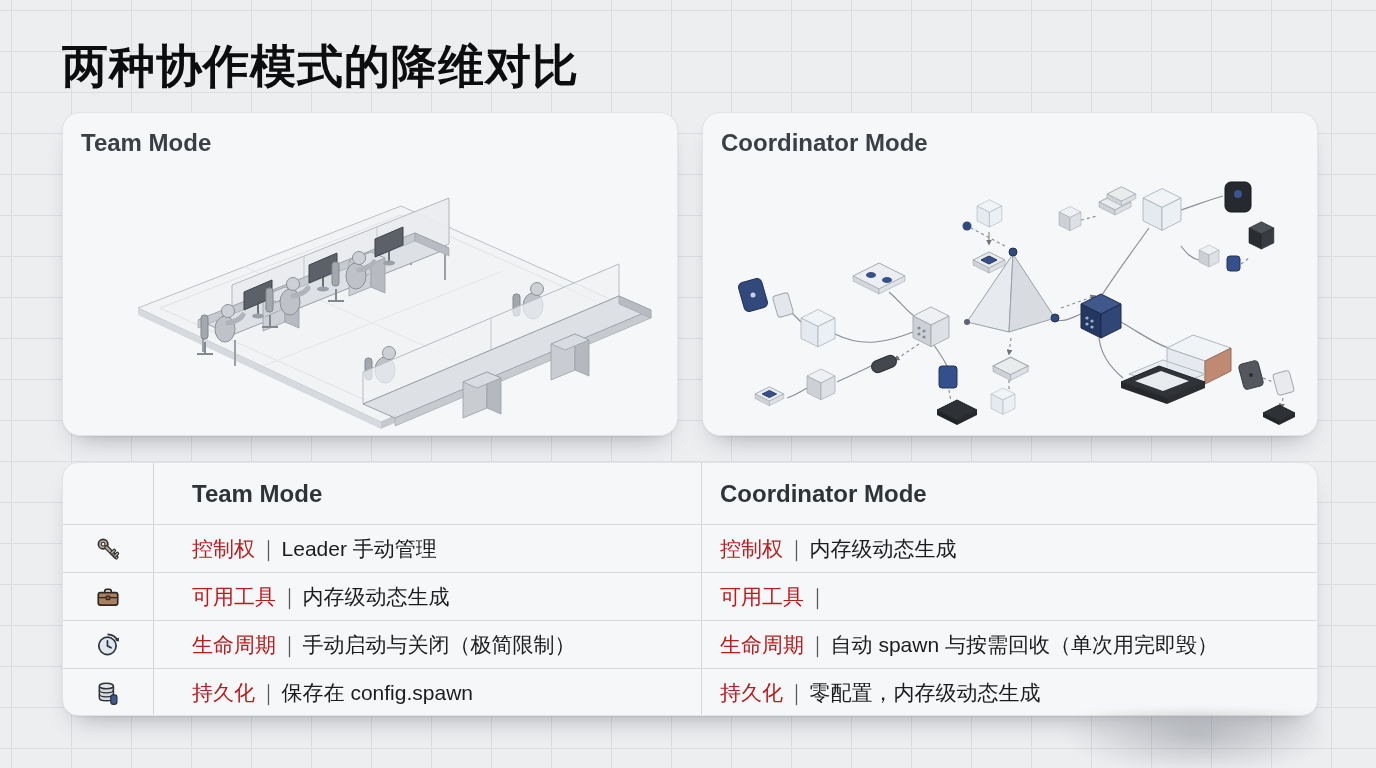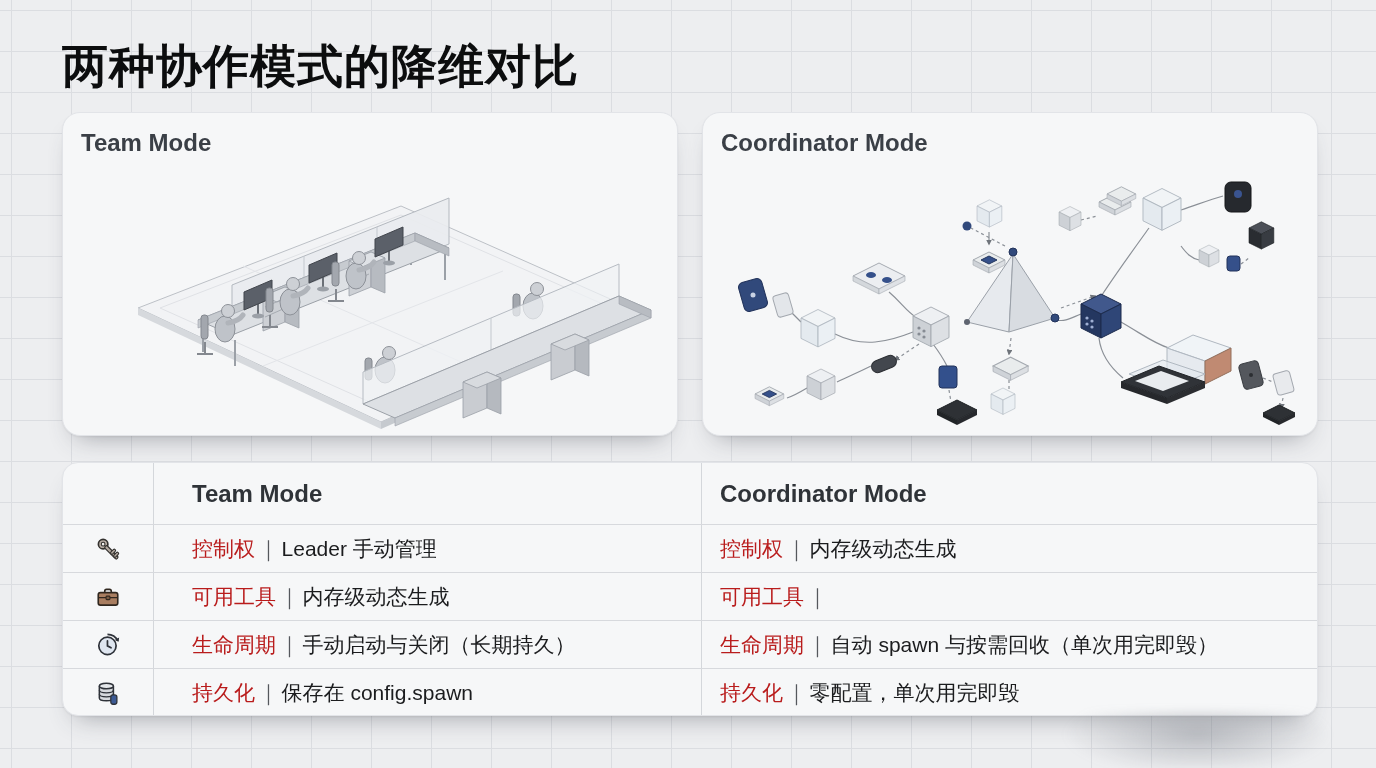--- a/index.html
+++ b/index.html
@@ -356,21 +356,21 @@
         <svg width="26" height="26" viewBox="0 0 24 24">
           <circle cx="11.5" cy="12.8" r="8" fill="#dfe6f0" stroke="#2e3239" stroke-width="1.6"></circle>
           <path d="M11.5,8.2 V12.8 L14.8,14.6" fill="none" stroke="#2e3239" stroke-width="1.6" stroke-linecap="round"></path>
           <path d="M11.5,2.1 a10.7,10.7 0 0 1 9.6,6.1" fill="none" stroke="#2e3239" stroke-width="1.6"></path>
           <path d="M22.3,5 l-0.5,4.1 -3.6,-1.7 z" fill="#2e3239"></path>
         </svg>
       </div>
       <div class="t-cell c-team">
         <strong>生命周期</strong>
           <span class="sep">｜</span>
-          <span>手动启动与关闭（长期持久）</span>
+          <span>手动启动与关闭（极简限制）</span>
       </div>
       <div class="t-cell c-coord">
         <strong>生命周期</strong>
           <span class="sep">｜</span>
           <span>自动 spawn 与按需回收（单次用完即毁）</span>
       </div>
     </div>
 
     <div class="t-row t-body">
       <div class="t-cell c-icon">
@@ -382,19 +382,19 @@
         </svg>
       </div>
       <div class="t-cell c-team">
         <strong>持久化</strong>
           <span class="sep">｜</span>
           <span>保存在 config.spawn</span>
       </div>
       <div class="t-cell c-coord">
         <strong>持久化</strong>
           <span class="sep">｜</span>
-          <span>零配置，单次用完即毁</span>
+          <span>零配置，内存级动态生成</span>
       </div>
     </div>
   </section>
 
   <div class="smudge"></div>
 </div>
 
 </body></html>

